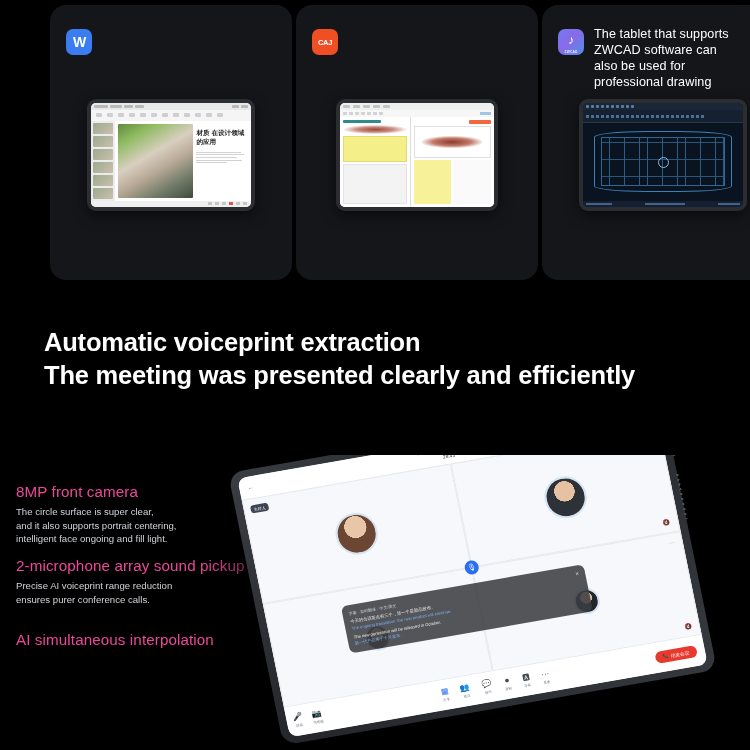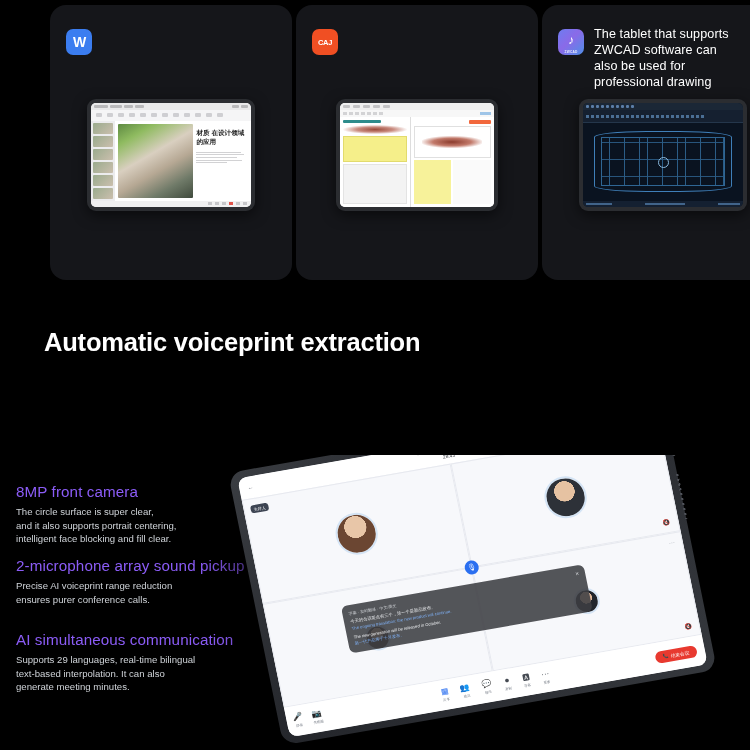--- a/index.html
+++ b/index.html
@@ -134,21 +134,21 @@
       radial-gradient(700px 330px at 78% 78%, #2a3banner 0%, transparent 70%),
       radial-gradient(620px 300px at 72% 80%, rgba(60,80,110,.42) 0%, rgba(12,16,24,0) 72%),
       radial-gradient(400px 240px at 20% 95%, rgba(40,55,80,.30) 0%, rgba(0,0,0,0) 70%),
       linear-gradient(180deg,#000 0%,#04060a 35%,#0a0e16 100%);
   }
 
   .feat { position:absolute; left:16px; }
   .feat.f1 { top:28px; }
   .feat.f2 { top:102px; }
   .feat.f3 { top:176px; }
-  .feat h4 { color:#8b5cf6; font-size:15.2px; font-weight:400; letter-spacing:.1px; }
+  .feat h4 { color:#ec4899; font-size:15.2px; font-weight:400; letter-spacing:.1px; }
   .feat p { margin-top:5px; color:#cfd3d8; font-size:9.6px; line-height:1.42; white-space:pre-line; }
 
   
   .tablet-wrap {
     position:absolute; left:228px; top:18px; width:520px; height:300px;
     transform:rotate(-11.5deg) skewY(1.6deg);
     transform-origin:left top;
   }
   .tablet {
     position:relative; width:440px; height:278px;
@@ -385,40 +385,38 @@
               <i style="width:40px"></i>
               <i style="width:22px"></i>
           </div>
         </div>
       </div>
     </div>
   </div>
 
   <div class="headline">
     <div class="h-line">Automatic voiceprint extraction</div>
+    <div class="h-line">The meeting was presented clearly and efficiently</div>
   </div>
 
   <div class="hero">
 
     <div class="feat f1">
       <h4>8MP front camera</h4>
       <p>The circle surface is super clear,
 and it also supports portrait centering,
-intelligent face blocking and fill clear.</p>
+intelligent face ongoing and fill light.</p>
     </div>
     <div class="feat f2">
       <h4>2-microphone array sound pickup</h4>
       <p>Precise AI voiceprint range reduction
 ensures purer conference calls.</p>
     </div>
     <div class="feat f3">
-      <h4>AI simultaneous communication</h4>
-      <p>Supports 29 languages, real-time bilingual
-text-based interpolation. It can also
-generate meeting minutes.</p>
+      <h4>AI simultaneous interpolation</h4>
     </div>
 
     <div class="tablet-wrap">
       <div class="tablet">
 
         <div class="btns"></div>
         <div class="spk"></div>
 
         <div class="screen">
 

